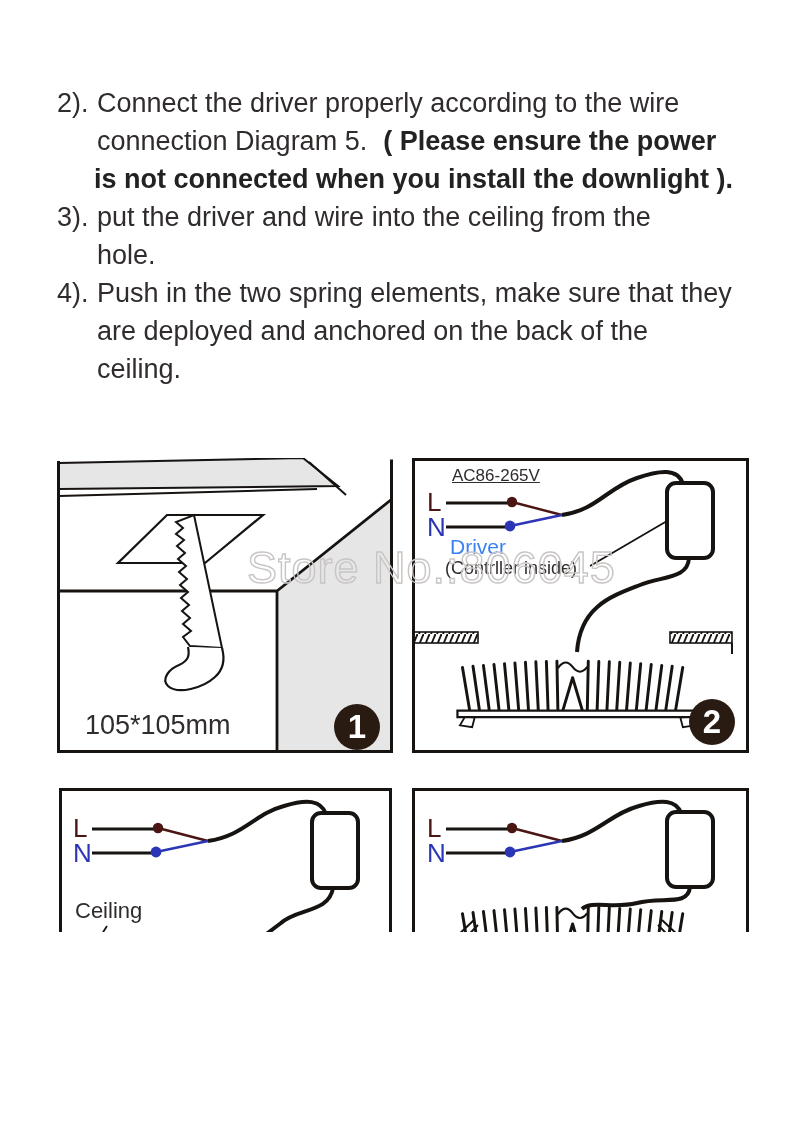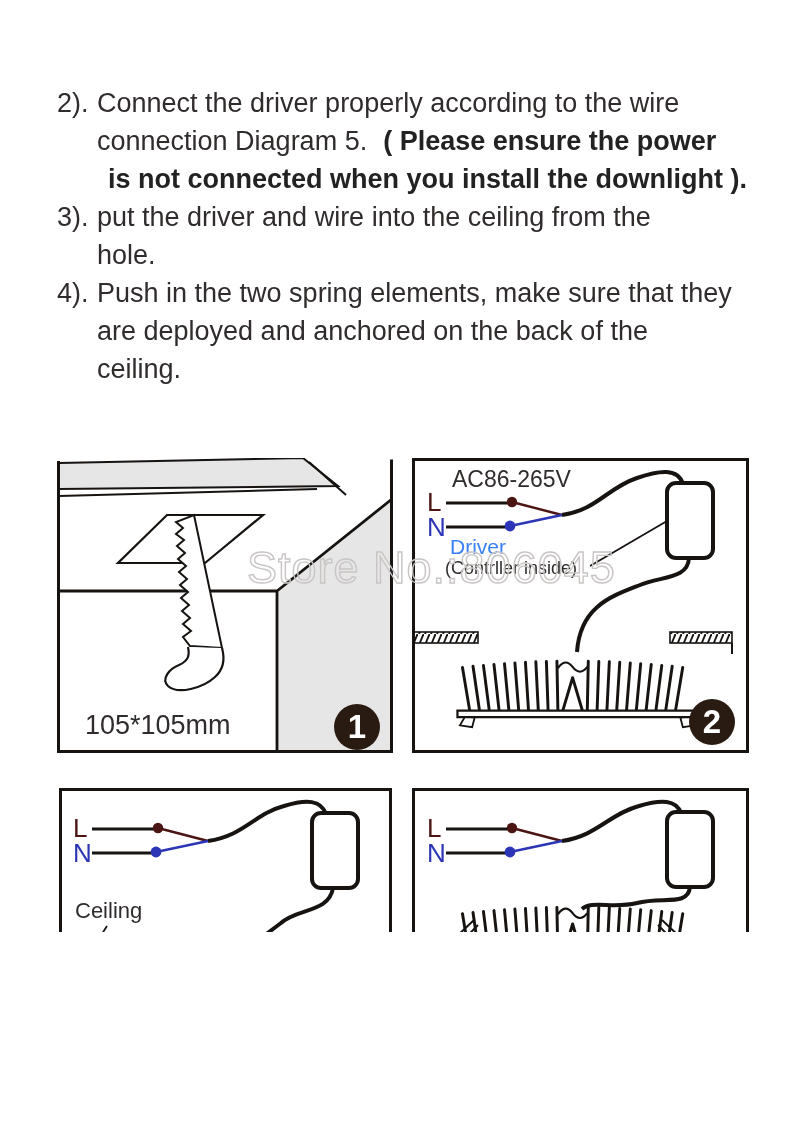--- a/index.html
+++ b/index.html
@@ -29,21 +29,21 @@
 <body>
 
 <div id="page">
 
   <div class="iline" style="left:57px;top:84px;">
     <span class="inum">2).</span><span>Connect the driver properly according to the wire</span>
   </div>
   <div class="iline" style="left:97px;top:122px;">
     <span>connection Diagram 5.</span><span class="ibold gap">( Please ensure the power</span>
   </div>
-  <div class="iline" style="left:108px;top:160px;text-align:right;">
+  <div class="iline" style="left:94px;top:160px;text-align:right;">
     <span class="ibold">is not connected when you install the downlight ).</span>
   </div>
   <div class="iline" style="left:57px;top:198px;">
     <span class="inum">3).</span><span>put the driver and wire into the ceiling from the</span>
   </div>
   <div class="iline" style="left:97px;top:236px;">
     <span>hole.</span>
   </div>
   <div class="iline" style="left:57px;top:274px;">
     <span class="inum">4).</span><span>Push in the two spring elements, make sure that they</span>
@@ -105,21 +105,21 @@
       <use href="#lnwires" x="0" y="0" transform="translate(14,45)"></use>
       <path d="M150,57 C185,52 195,30 225,20 C248,12 266,10 271,26" stroke="#161311" stroke-width="4" fill="none"></path>
       <use href="#driverbox" transform="translate(255,25)"></use>
       <path d="M178,108 L255,63" stroke="#161311" stroke-width="1.8" fill="none"></path>
       <path d="M277,100 C276,121 250,118 228,127 C200,138 168,148 165,194" stroke="#161311" stroke-width="4" fill="none"></path>
       <rect x="2" y="174" width="64" height="11" fill="url(#hatch)" stroke="#161311" stroke-width="1.6"></rect>
       <rect x="258" y="174" width="62" height="11" fill="url(#hatch)" stroke="#161311" stroke-width="1.6"></rect>
       <path d="M320,185 L320,196" stroke="#161311" stroke-width="2"></path>
       <use href="#heatsink" transform="translate(43,196) scale(1.225,1.18)"></use>
     </svg>
-    <span class="plabel" style="left:40px;top:8px;font-size:23px;color:#2f2c2b;">AC86-265V</span>
+    <span class="plabel" style="left:40px;top:8px;font-size:17px;color:#2f2c2b;text-decoration:underline;">AC86-265V</span>
     <span class="plabel" style="left:15px;top:29px;font-size:26px;color:#4a1512;">L</span>
     <span class="plabel" style="left:15px;top:54px;font-size:26px;color:#2b35b5;">N</span>
     <span class="plabel" style="left:38px;top:77px;font-size:21px;color:#3b82f6;">Driver</span>
     <span class="plabel" style="left:33px;top:100px;font-size:18px;color:#2f2c2b;">(Contrller inside)</span>
   </div>
 
   <div class="panel" style="left:59px;top:788px;width:333px;height:292px;">
     <svg viewBox="0 0 333 292">
       <rect x="1.5" y="1.5" width="330" height="289" fill="none" stroke="#161311" stroke-width="3"></rect>
       <use href="#lnwires" transform="translate(13,41)"></use>

